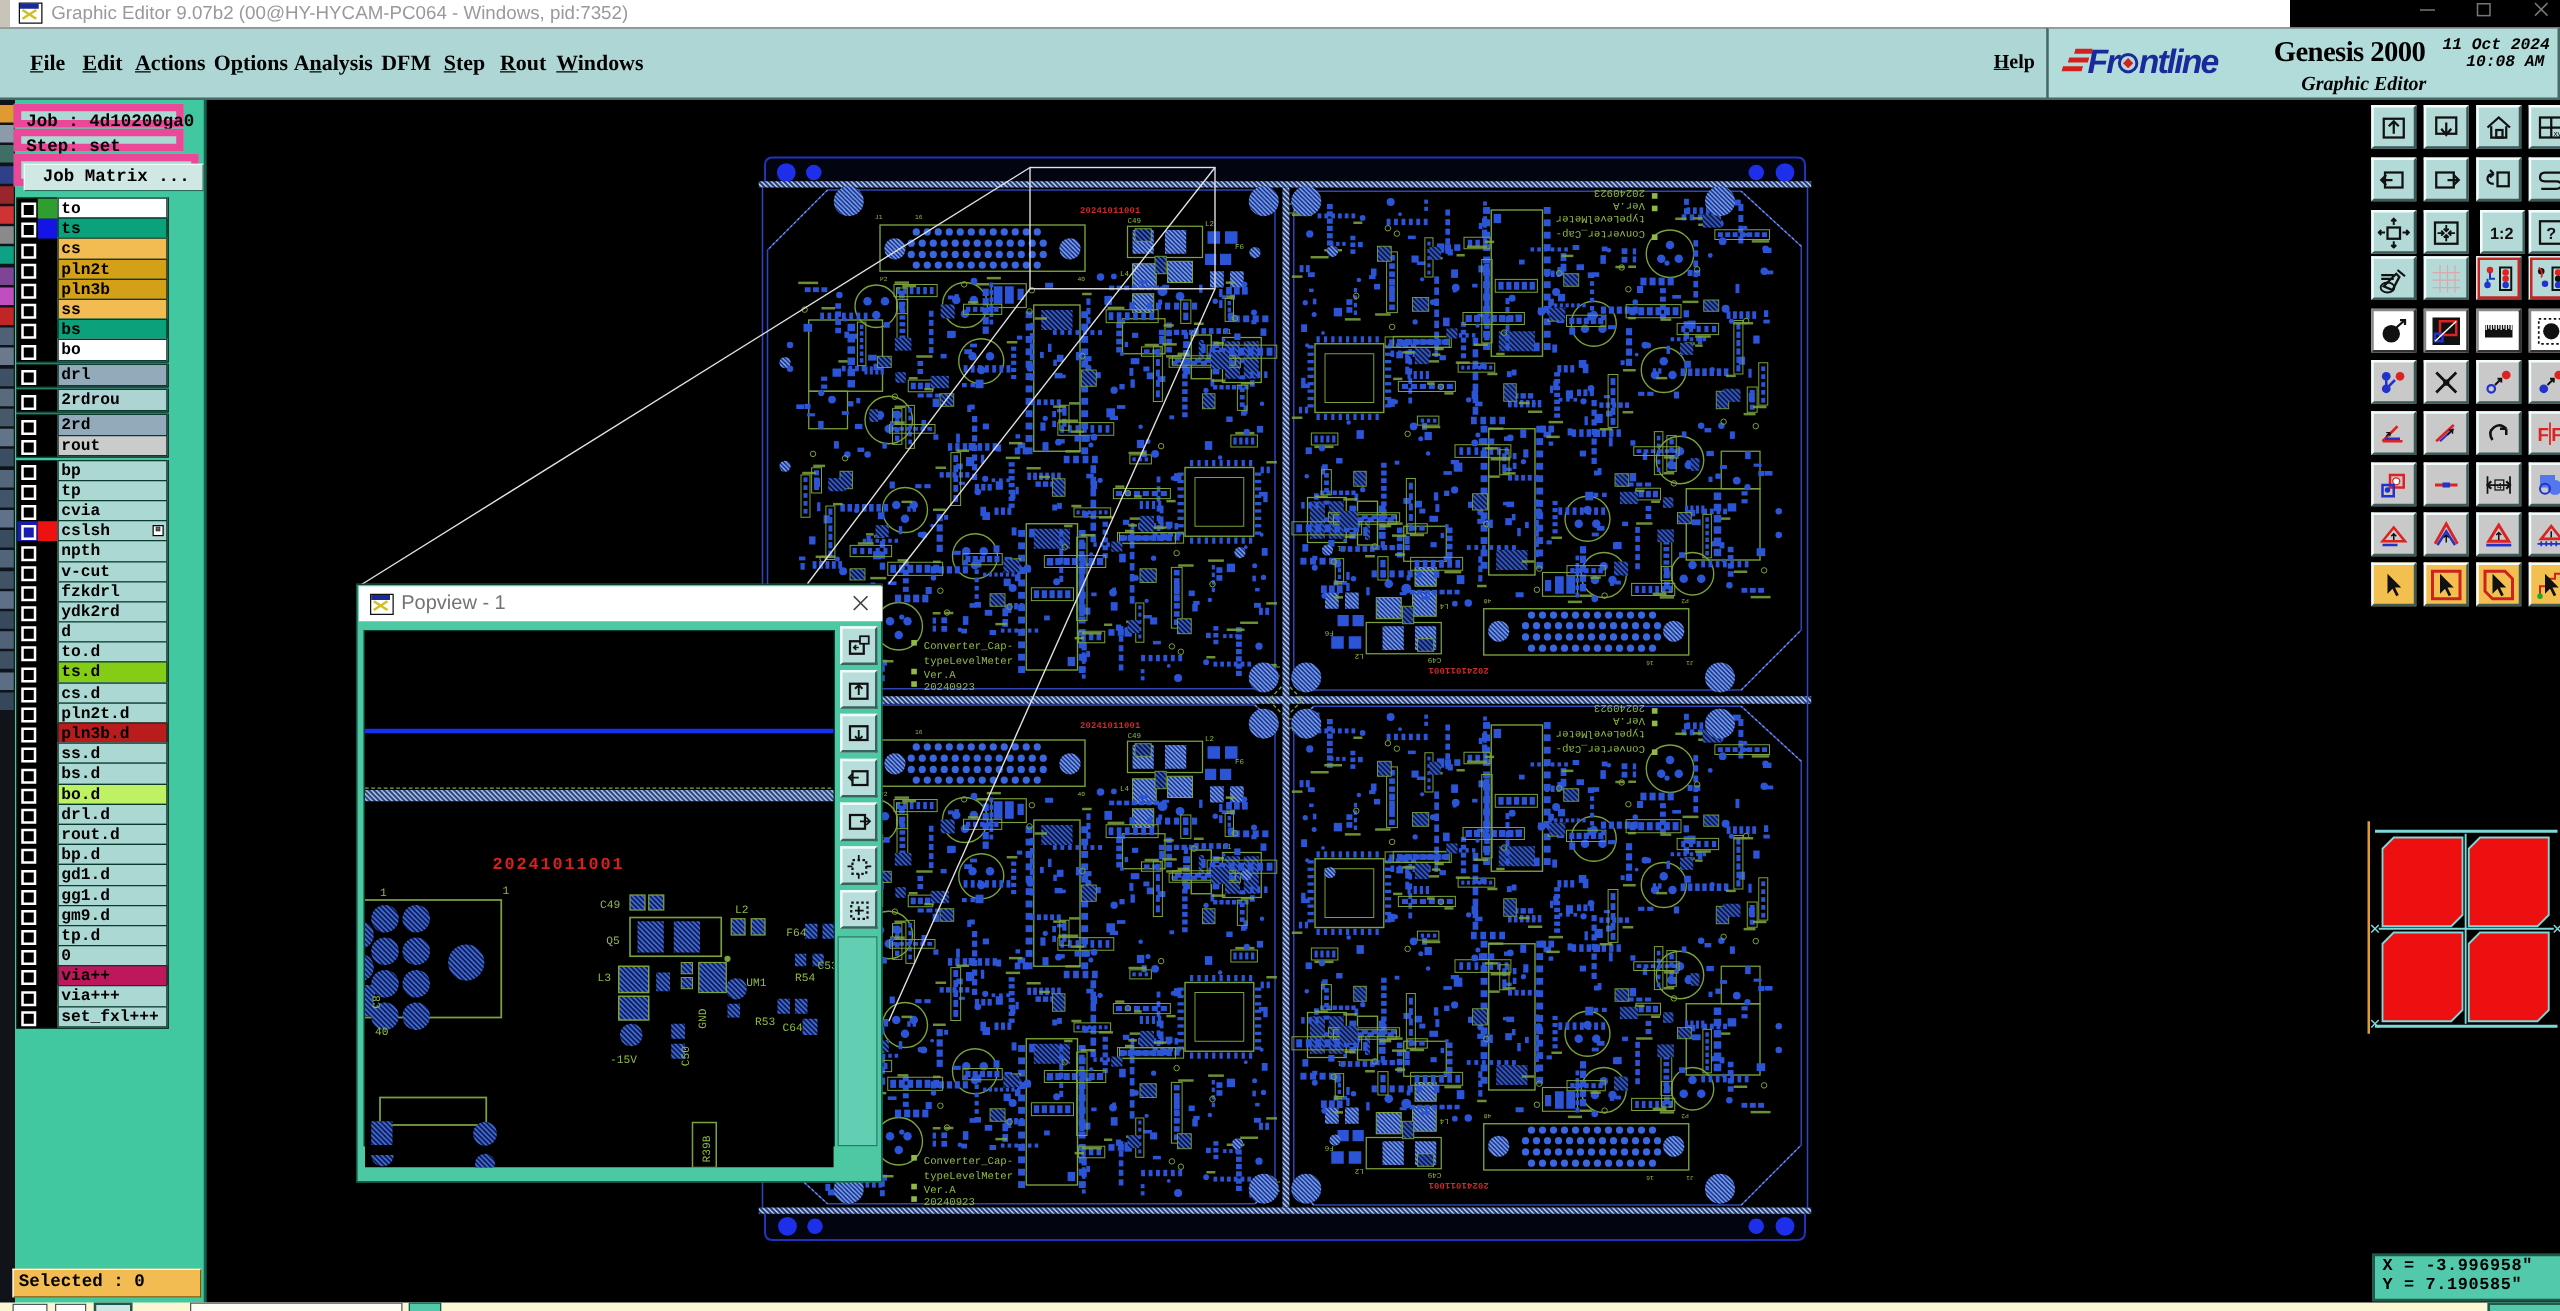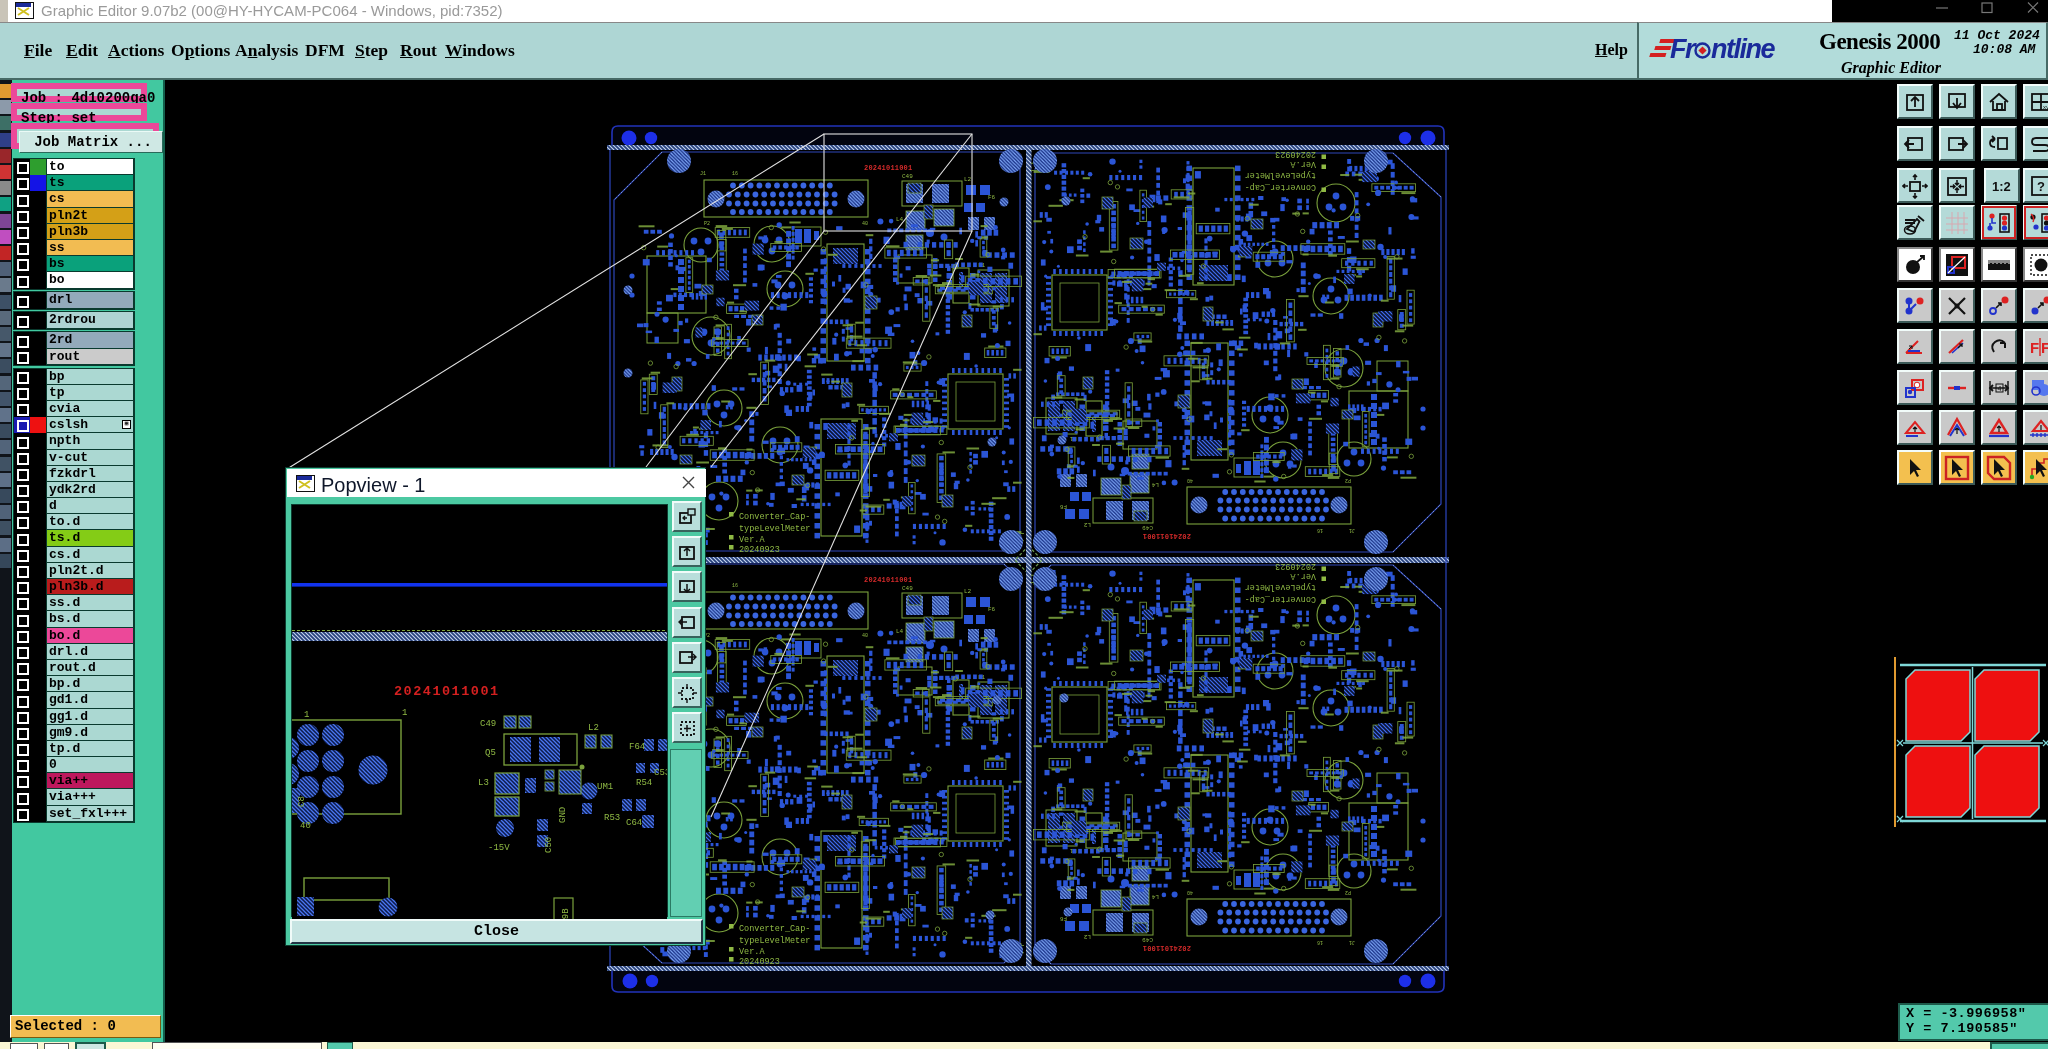--- a/index.html
+++ b/index.html
@@ -1726,21 +1726,21 @@
         <span class="cbi"></span>
       </span>
       <span class="sw" style="background:#000"></span>
       <span class="lb" style="background:#abd8d2;position:relative">bs.d</span>
     </div>
     <div class="lr">
       <span class="cb" style="background:#000">
         <span class="cbi"></span>
       </span>
       <span class="sw" style="background:#000"></span>
-      <span class="lb" style="background:#ec4899;position:relative">bo.d</span>
+      <span class="lb" style="background:#bef264;position:relative">bo.d</span>
     </div>
     <div class="lr">
       <span class="cb" style="background:#000">
         <span class="cbi"></span>
       </span>
       <span class="sw" style="background:#000"></span>
       <span class="lb" style="background:#abd8d2;position:relative">drl.d</span>
     </div>
     <div class="lr">
       <span class="cb" style="background:#000">
@@ -2164,21 +2164,21 @@
 
 <div class="abs" style="left:285px;top:467px;width:421px;height:479px;background:#4cc9a2;border:1px solid #0d3d30;box-sizing:border-box">
 
 <div class="abs" style="left:1px;top:1px;width:419px;height:28px;background:#fff">
       <div class="abs" style="left:9px;top:6px;width:17px;height:15px;background:#fff;border:1px solid #111">
         <div class="abs" style="left:0;top:0;width:15px;height:4px;background:#1a2a9a"></div>
         <svg class="abs" style="left:1px;top:4px" width="13" height="9">
           <path d="M1 1 L12 8 M12 1 L1 8" stroke="#d0c020" stroke-width="2"></path>
         </svg>
       </div>
-      <span class="abs" style="left:34px;top:5px;font-size:20px;color:#0f172a">Popview - 1</span>
+      <span class="abs" style="left:34px;top:5px;font-size:16px;color:#737373">Popview - 1</span>
       <svg class="abs" style="left:394px;top:6px" width="16" height="16">
         <path d="M2 2 L13 13 M13 2 L2 13" stroke="#444" stroke-width="1.4"></path>
       </svg>
     </div>
 
 <div class="abs" style="left:5px;top:36px;width:375px;height:411px;background:#000;border:1px solid #0d3d30">
 <svg width="0" height="0">
         <defs>
           <pattern id="hb2" width="4" height="4" patternUnits="userSpaceOnUse">
             <rect width="4" height="4" fill="#0d1c4d"></rect>
@@ -2322,13 +2322,12 @@
     </div>
     <div style="position:absolute;right:3px;top:244.2px;width:30px;height:31px;background:#b8dedb;border:2px solid #f0fbf9;border-bottom-color:#37635c;border-right-color:#37635c;box-sizing:border-box;display:flex;align-items:center;justify-content:center">
       <svg width="22" height="22" viewBox="0 0 22 22">
         <rect x="5" y="5" width="13" height="13" stroke="#111" fill="none" stroke-width="1.8" stroke-dasharray="2 2"></rect>
         <path d="M11 8 V15 M8 11.5 H15" stroke="#111" stroke-width="1.5"></path>
       </svg>
     </div>
 
 <div class="abs" style="right:3px;top:281px;width:30px;height:166px;background:#62cfb2;border:1px solid #2a7a64"></div>
 
-<div class="abs" style="left:4px;top:451px;width:413px;height:25px;background:#c6e4e2;border:2px solid #f0fbf9;border-bottom-color:#234;border-right-color:#234;box-sizing:border-box;text-align:center"><span style="font-family:'Liberation Mono',monospace;font-weight:bold;font-size:15px;line-height:21px">Close</span></div>
 </div>
 </body></html>

